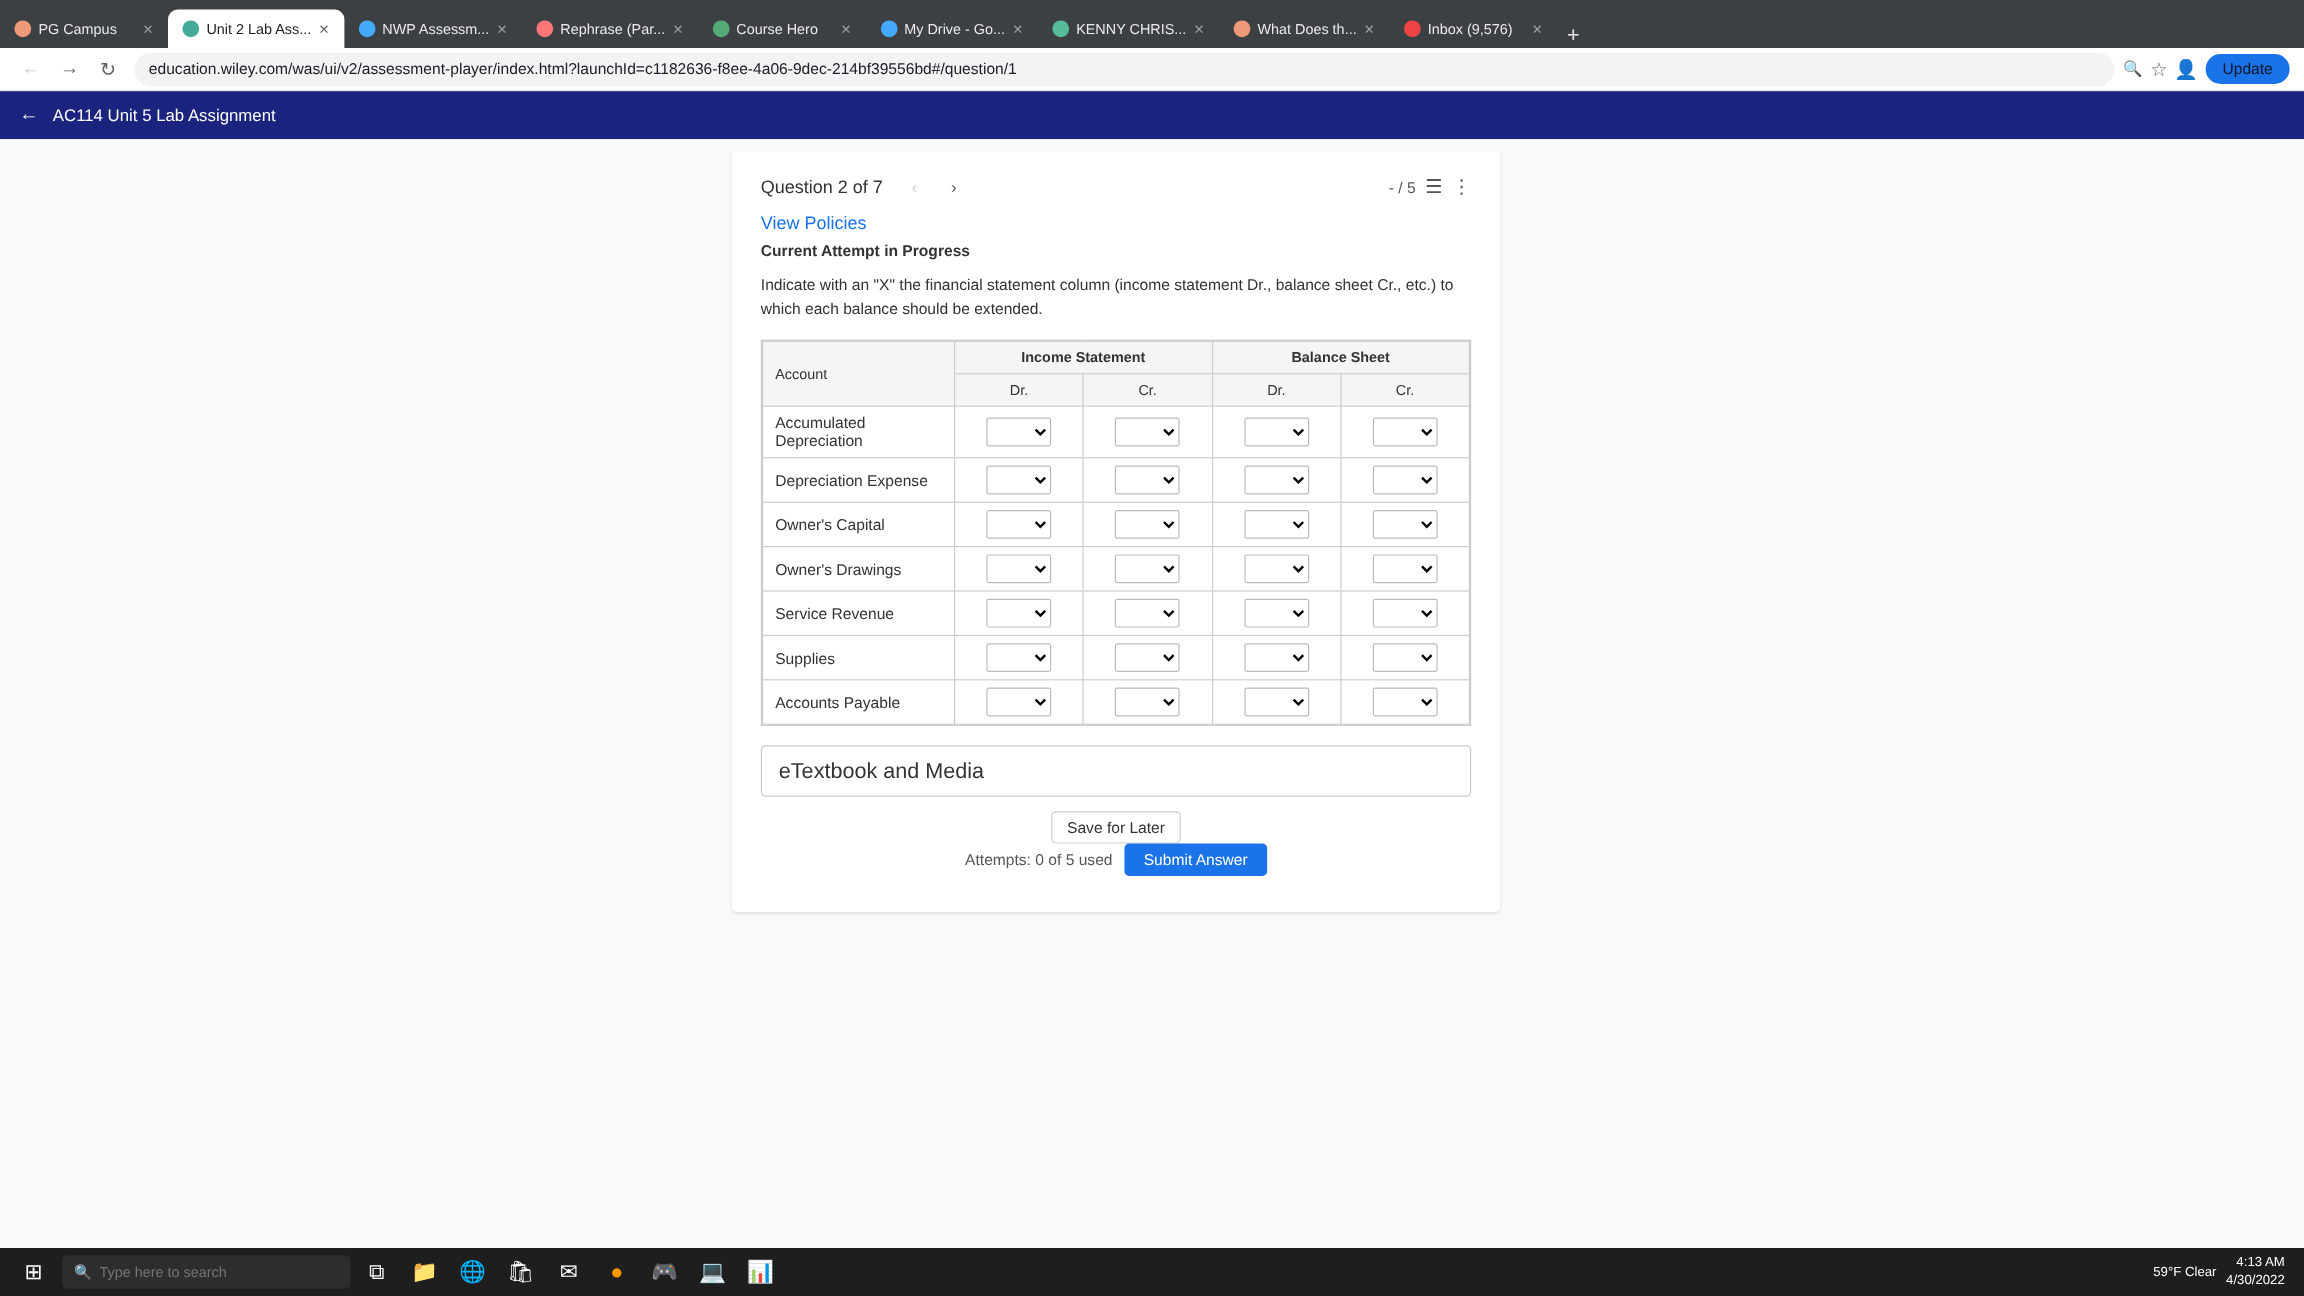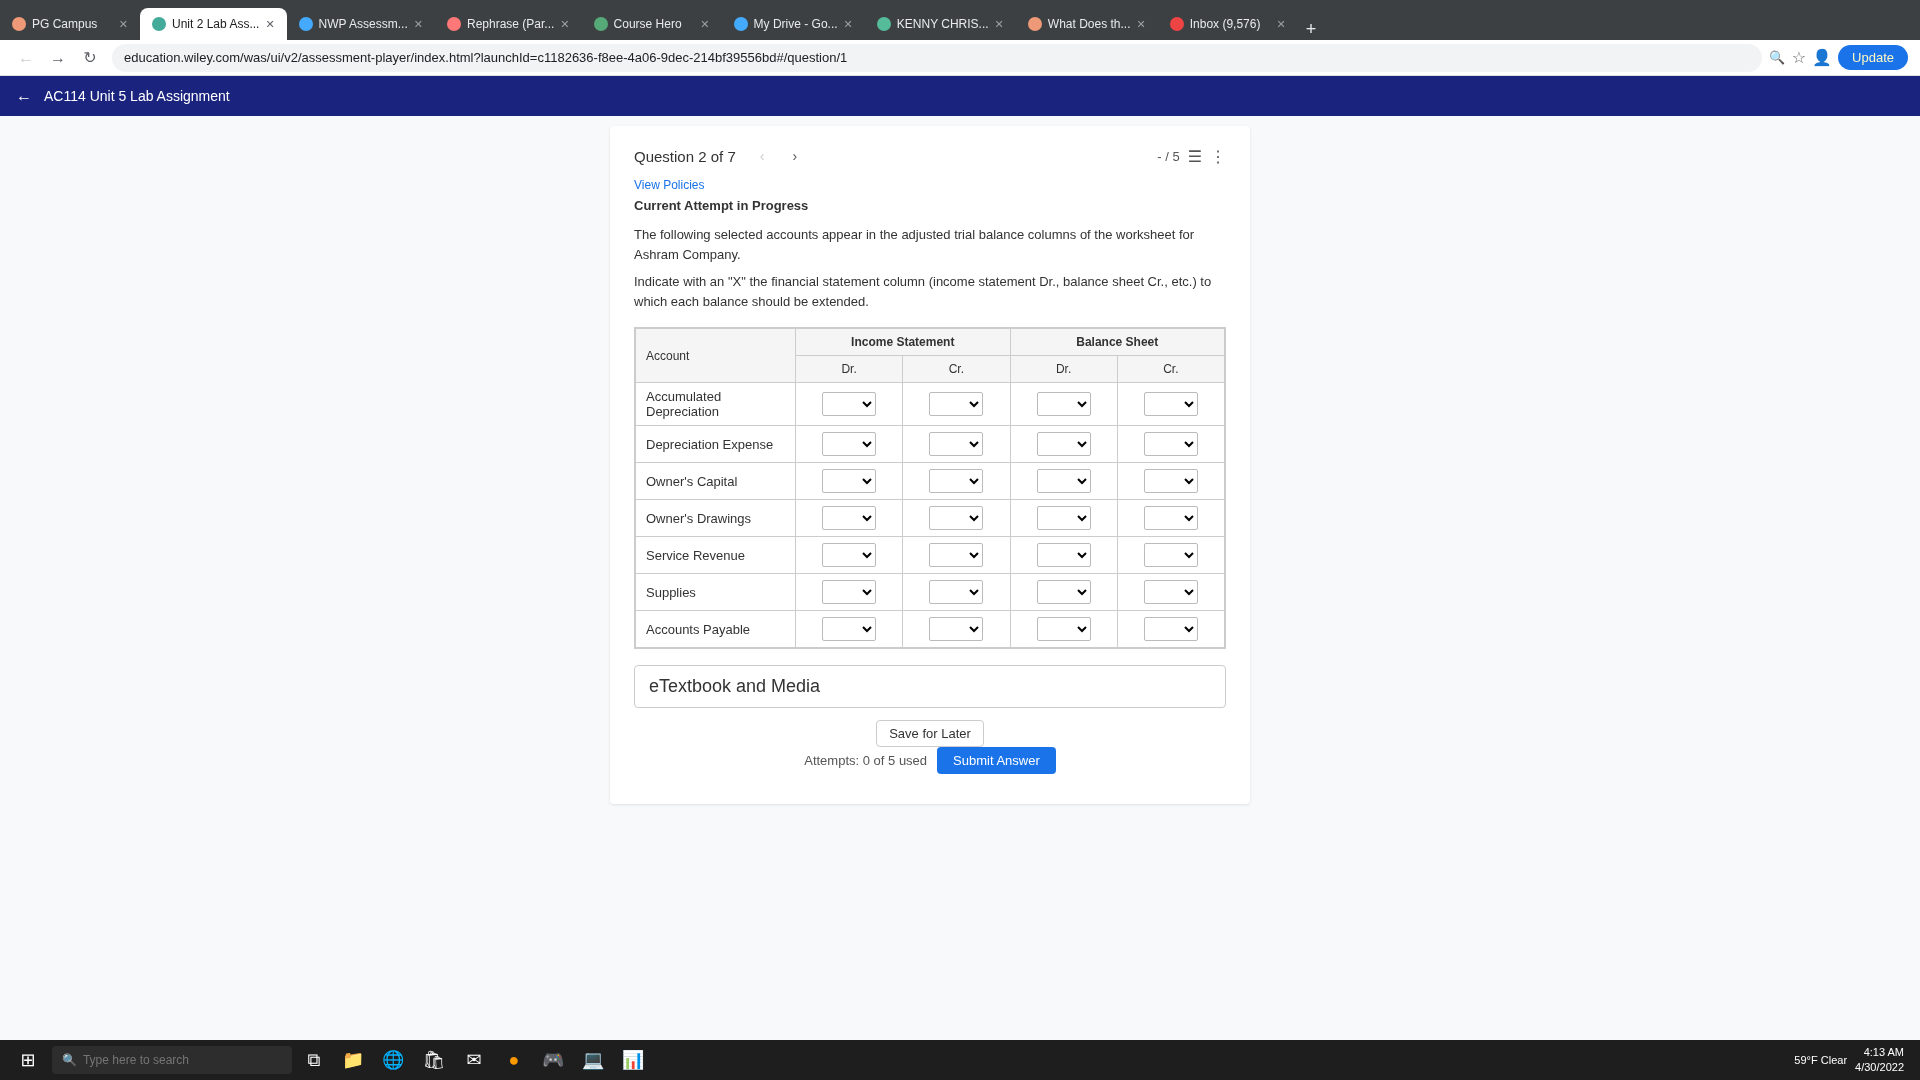--- a/index.html
+++ b/index.html
@@ -13,39 +13,39 @@
     .tab-actions { display: flex; align-items: center; padding: 0 8px; gap: 4px; color: #e8eaed; font-size: 16px; }
     .tab-new { font-size: 18px; }
 
     
     .address-row { background: #fff; height: 36px; display: flex; align-items: center; padding: 0 12px; gap: 8px; border-bottom: 1px solid #e0e0e0; }
     .nav-buttons { display: flex; gap: 4px; align-items: center; }
     .nav-btn { width: 28px; height: 28px; border-radius: 50%; border: none; background: transparent; cursor: pointer; font-size: 16px; color: #5f6368; display: flex; align-items: center; justify-content: center; }
     .nav-btn.disabled { color: #ccc; cursor: default; }
     .address-bar { flex: 1; height: 28px; border-radius: 14px; border: none; background: #f1f3f4; padding: 0 12px; font-size: 13px; color: #202124; outline: none; }
     .toolbar-icons { display: flex; gap: 6px; align-items: center; color: #5f6368; font-size: 16px; }
-    .update-btn { background: #1a73e8; color: #fef9c3; border: none; border-radius: 14px; padding: 5px 14px; font-size: 13px; cursor: pointer; font-weight: 500; }
+    .update-btn { background: #1a73e8; color: #0f172a; border: none; border-radius: 14px; padding: 5px 14px; font-size: 13px; cursor: pointer; font-weight: 500; }
 
     
     .page-header { background: #1a237e; height: 40px; display: flex; align-items: center; padding: 0 16px; gap: 12px; }
     .back-arrow { color: #fff; font-size: 16px; cursor: pointer; }
     .page-header-title { color: #fff; font-size: 14px; font-weight: 500; }
     .question-container { width: 640px; background: #fff; padding: 20px 24px 30px; margin: 10px 0; border-radius: 4px; box-shadow: 0 1px 3px rgba(0,0,0,0.1); }
 
     
     .question-nav { display: flex; align-items: center; justify-content: space-between; margin-bottom: 12px; }
     .question-nav-left { display: flex; align-items: center; gap: 20px; }
     .question-label { font-size: 15px; color: #333; }
     .nav-arrow { background: none; border: none; cursor: pointer; color: #555; font-size: 14px; padding: 2px 4px; }
     .nav-arrow.disabled { color: #ccc; cursor: default; }
     .question-nav-right { display: flex; align-items: center; gap: 8px; color: #555; font-size: 13px; }
     .nav-icon { cursor: pointer; color: #555; font-size: 16px; }
 
     
-    .view-policies { color: #1a73e8; text-decoration: none; font-size: 12px; display: block; margin-bottom: 6px; cursor: pointer; }
+    .view-policies { color: #1a73e8; text-decoration: none; font-size: 15px; display: block; margin-bottom: 6px; cursor: pointer; }
     .attempt-status { font-size: 13px; font-weight: bold; color: #333; margin-bottom: 12px; }
 
     
     .question-text { font-size: 13px; color: #333; line-height: 1.5; margin-bottom: 8px; }
 
     
     .table-wrapper { margin: 16px 0; border: 1px solid #ccc; }
     table { width: 100%; border-collapse: collapse; }
     thead tr:first-child th { background: #f5f5f5; }
     th, td { border: 1px solid #ccc; padding: 6px 8px; text-align: center; font-size: 12px; color: #333; }
@@ -169,21 +169,20 @@
           <span>- / 5</span>
           <span class="nav-icon">☰</span>
           <span class="nav-icon">⋮</span>
         </div>
       </div>
 
       <a class="view-policies">View Policies</a>
 
       <div class="attempt-status">Current Attempt in Progress</div>
 
-      <p class="question-text">The following selected accounts appear in the adjusted trial balance columns of the worksheet for Ashram Company.</p>
       <p class="question-text">Indicate with an "X" the financial statement column (income statement Dr., balance sheet Cr., etc.) to which each balance should be extended.</p>
 
       <div class="table-wrapper">
         <table>
           <thead>
             <tr>
               <th rowspan="2" class="account-col subheader">Account</th>
               <th colspan="2" class="header-group">Income Statement</th>
               <th colspan="2" class="header-group">Balance Sheet</th>
             </tr>

